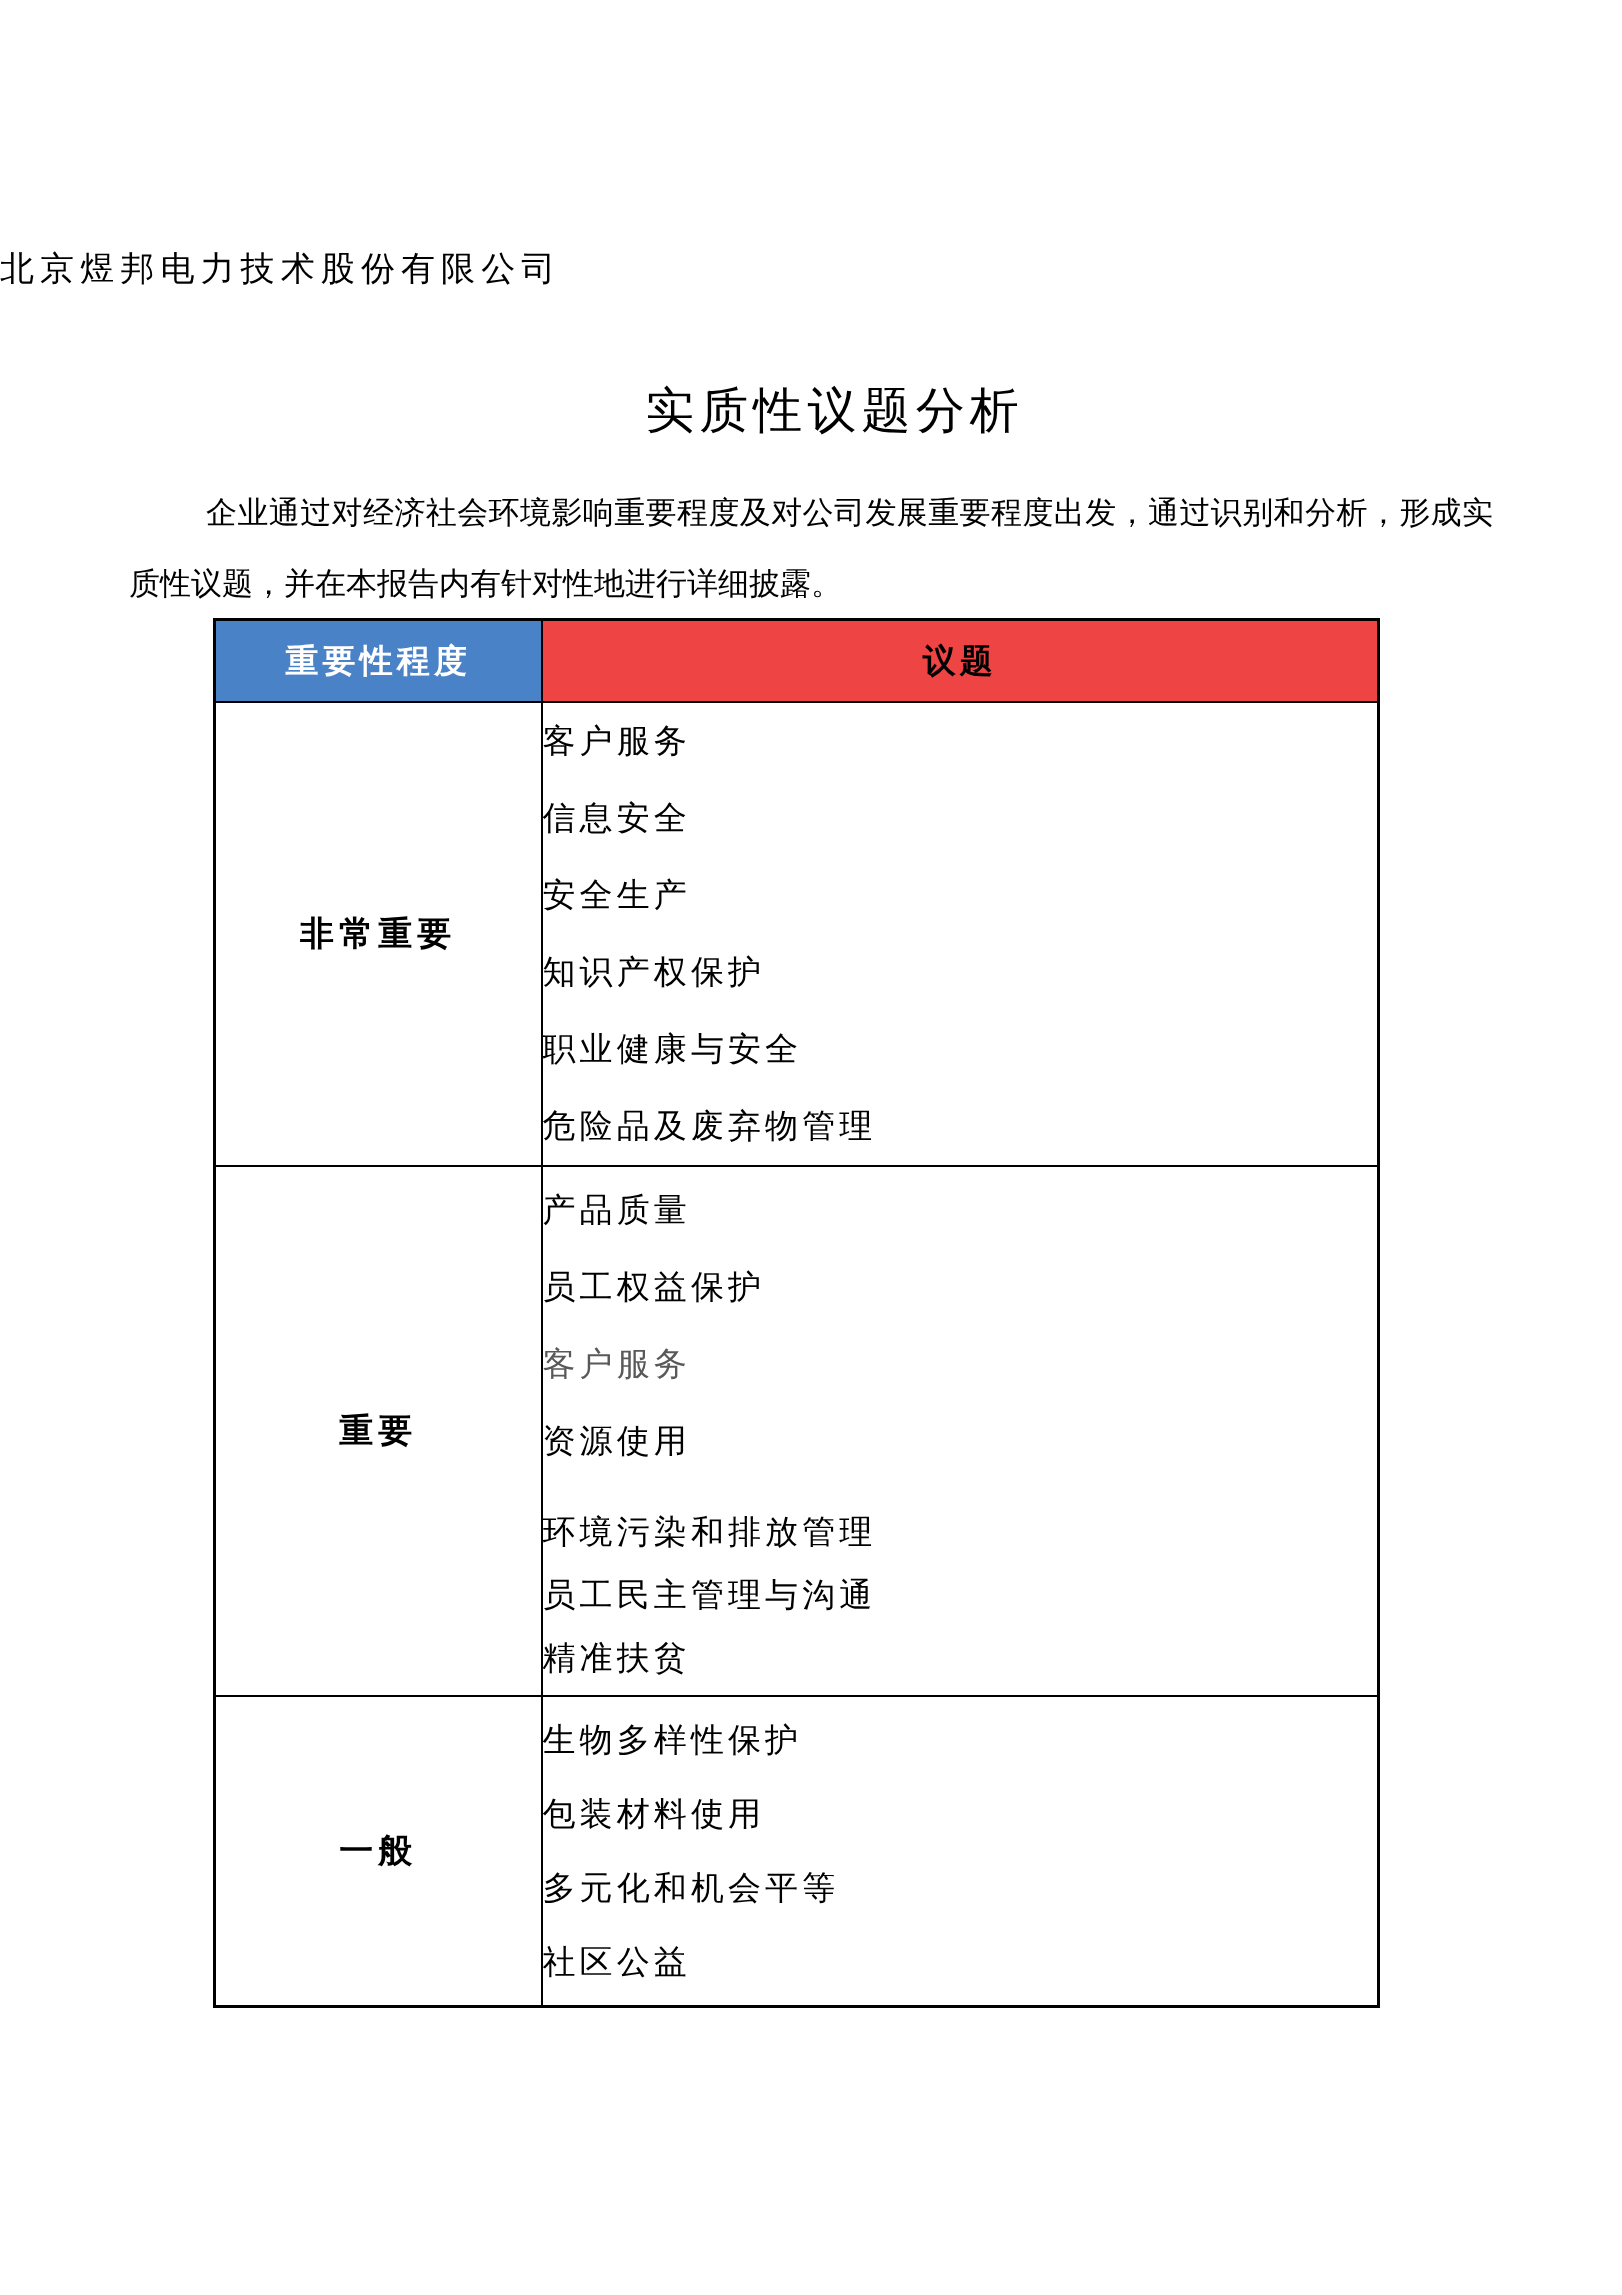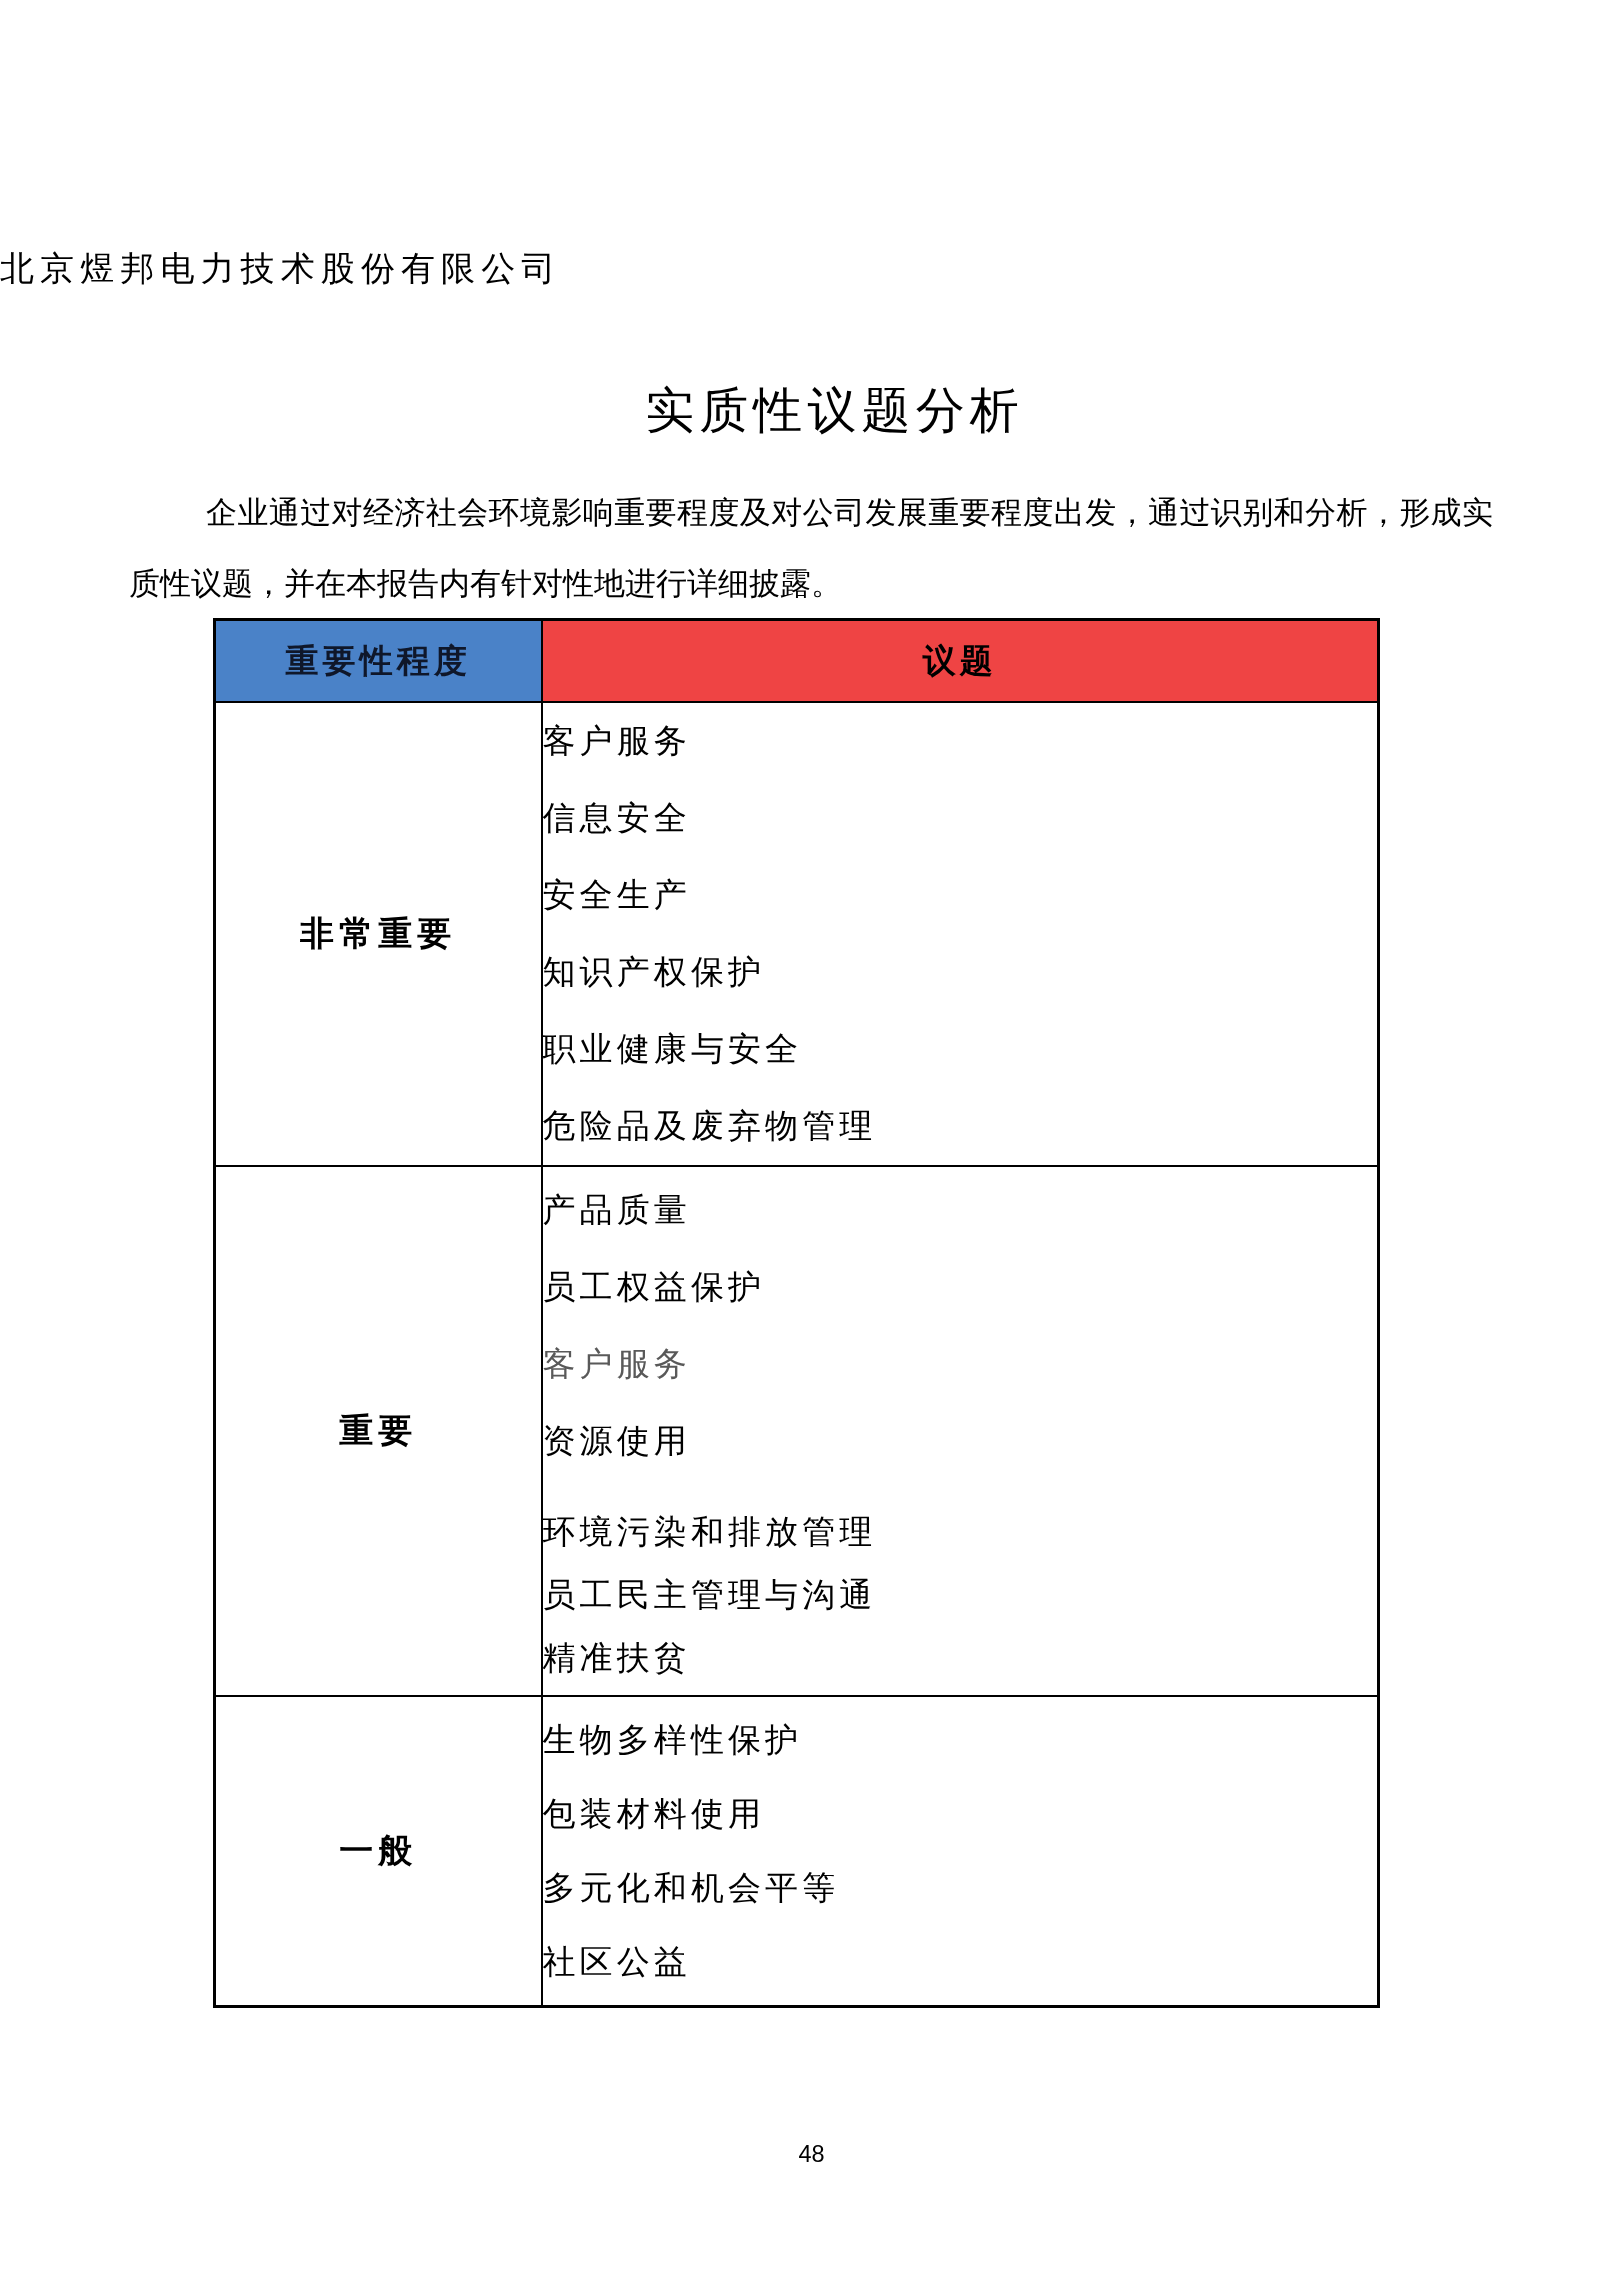--- a/index.html
+++ b/index.html
@@ -109,21 +109,21 @@
 
   <p class="intro-paragraph">企业通过对经济社会环境影响重要程度及对公司发展重要程度出发，通过识别和分析，形成实质性议题，并在本报告内有针对性地进行详细披露。</p>
 
   <table class="materiality">
     <colgroup>
       <col class="c-level">
       <col class="c-topics">
     </colgroup>
     <thead>
       <tr>
-        <th class="hdr" id="hdr-level" style="background: rgb(74, 130, 200); color: #0f172a;">重要性程度</th>
+        <th class="hdr" id="hdr-level" style="background: rgb(74, 130, 200); color: #ffffff;">重要性程度</th>
         <th class="hdr" id="hdr-topic" style="background: #ef4444; color: rgb(0, 0, 0);">议题</th>
       </tr>
     </thead>
     <tbody>
         <tr class="r0">
           <td class="level">非常重要</td>
           <td class="topics">
             <div class="topic">客户服务</div>
             <div class="topic">信息安全</div>
             <div class="topic">安全生产</div>
@@ -149,16 +149,15 @@
           <td class="topics">
             <div class="topic">生物多样性保护</div>
             <div class="topic">包装材料使用</div>
             <div class="topic">多元化和机会平等</div>
             <div class="topic">社区公益</div>
           </td>
         </tr>
       </tbody>
   </table>
 
-  <div class="page-number">48</div>
 
 </div>
 
 
 </body></html>

